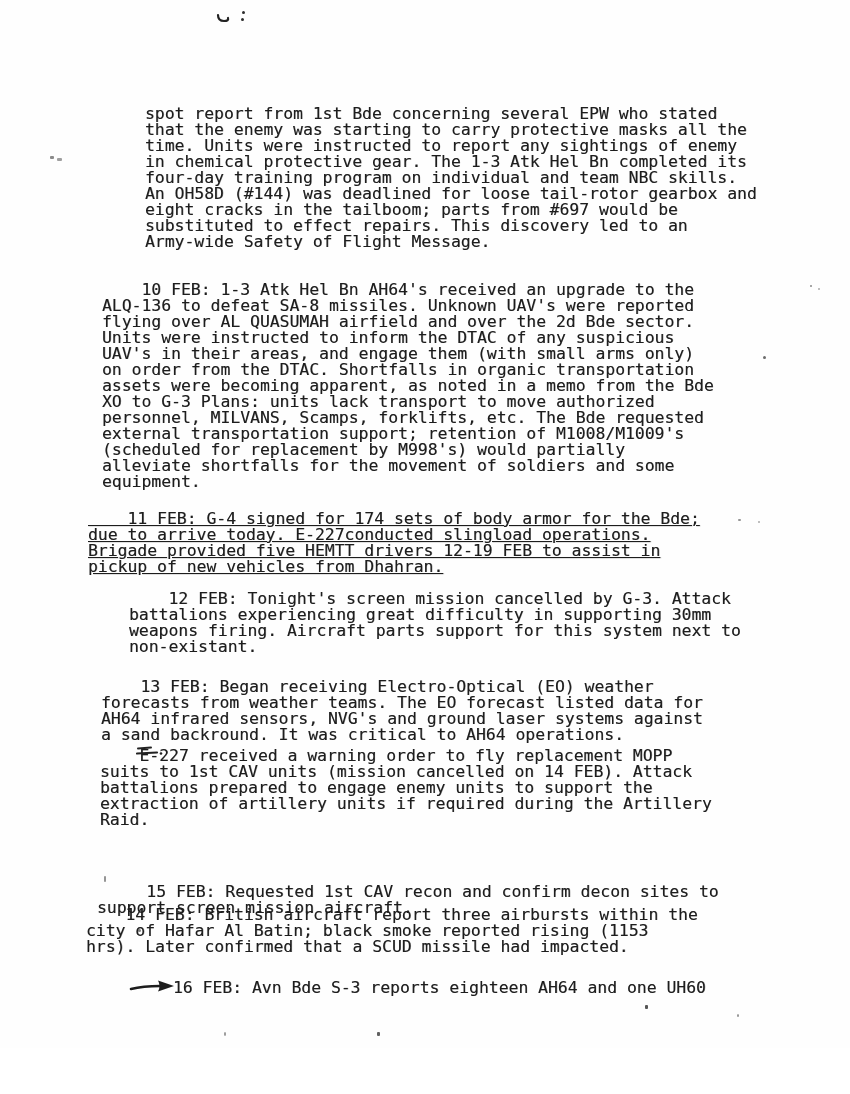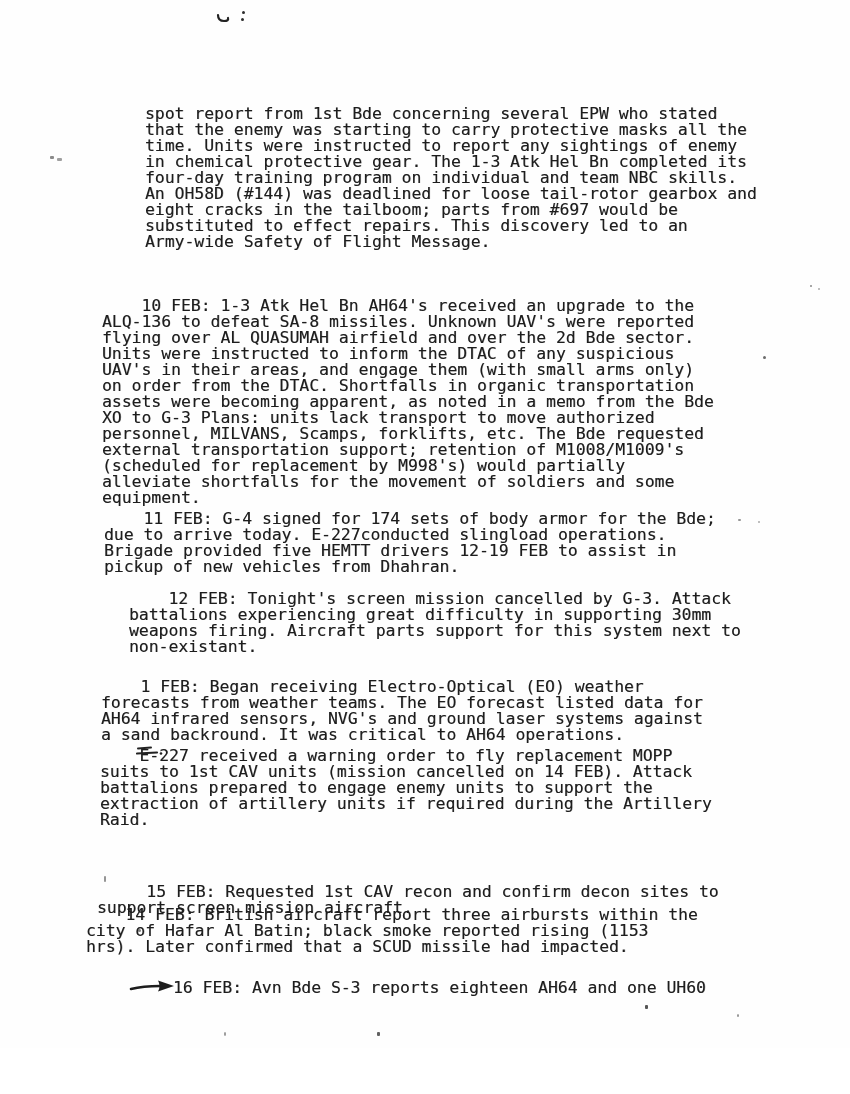--- a/index.html
+++ b/index.html
@@ -17,22 +17,22 @@
     font-size: 16.4px;
     line-height: 16px;
     color: #1d1d1d;
   }
   .para {
     position: absolute;
     white-space: pre;
     text-shadow: 0.4px 0.3px 0 rgba(25,25,25,0.45);
   }
   .p0 { left: 145px; top: 106px; }
-  .p1 { left: 102px; top: 282px; margin-top: 16px; }
-  .p2 { left: 104px; top: 511px; }
+  .p1 { left: 102px; top: 282px; }
+  .p2 { left: 88px; top: 511px; text-decoration: underline; }
   .p3 { left: 101px; top: 591px; margin-left: 28px; }
   .p4 { left: 101px; top: 679px; }
   .p5 { left: 100px; top: 748px; }
   .p6 { left: 86px;  top: 859px; margin-top: 48px; }
   .p7 { left: 97px;  top: 884px; }
   .p8 { left: 173px; top: 980px; }
   .arrow-svg {
     position: absolute;
     left: 129px;
     top: 978px;
@@ -72,21 +72,21 @@
 alleviate shortfalls for the movement of soldiers and some
 equipment.</div>
   <div class="para p2">    11 FEB: G-4 signed for 174 sets of body armor for the Bde;
 due to arrive today. E-227conducted slingload operations.
 Brigade provided five HEMTT drivers 12-19 FEB to assist in
 pickup of new vehicles from Dhahran.</div>
   <div class="para p3">    12 FEB: Tonight's screen mission cancelled by G-3. Attack
 battalions experiencing great difficulty in supporting 30mm
 weapons firing. Aircraft parts support for this system next to
 non-existant.</div>
-  <div class="para p4">    1 FEB: Began receiving Electro-Optical (EO) weather
+  <div class="para p4">    13 FEB: Began receiving Electro-Optical (EO) weather
 forecasts from weather teams. The EO forecast listed data for
 AH64 infrared sensors, NVG's and ground laser systems against
 a sand backround. It was critical to AH64 operations.</div>
   <div class="para p5">    E-227 received a warning order to fly replacement MOPP
 suits to 1st CAV units (mission cancelled on 14 FEB). Attack
 battalions prepared to engage enemy units to support the
 extraction of artillery units if required during the Artillery
 Raid.</div>
   <div class="para p6">    14 FEB: British aircraft report three airbursts within the
 city of Hafar Al Batin; black smoke reported rising (1153

